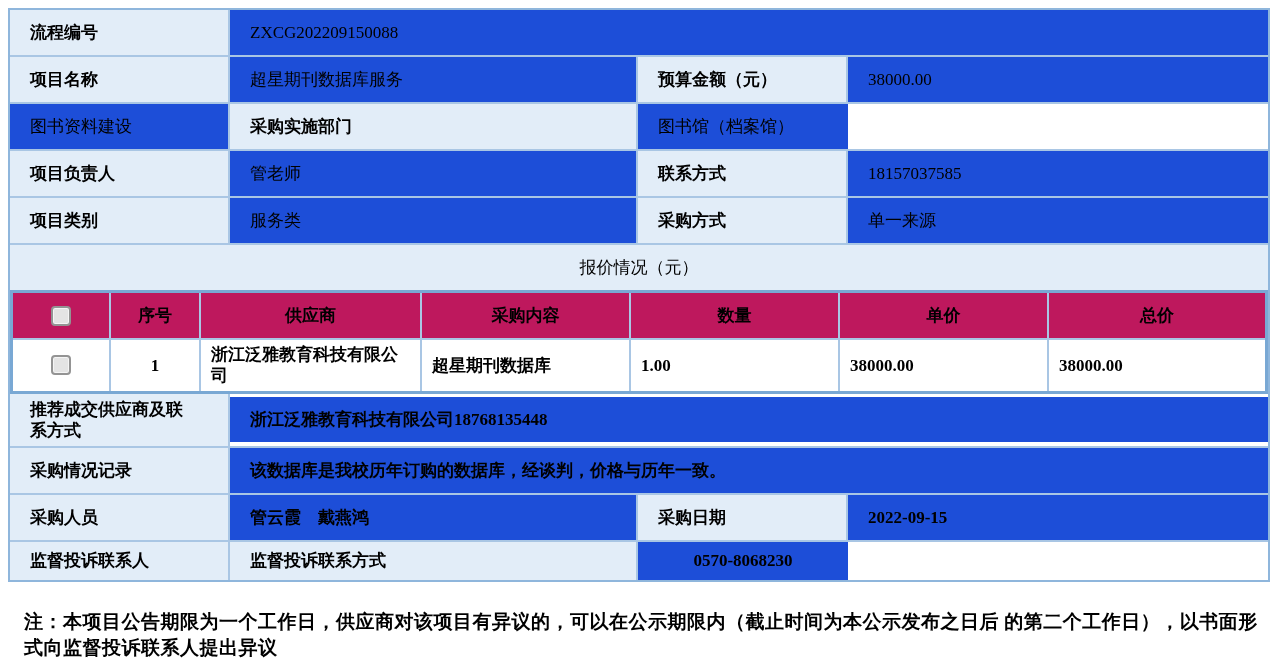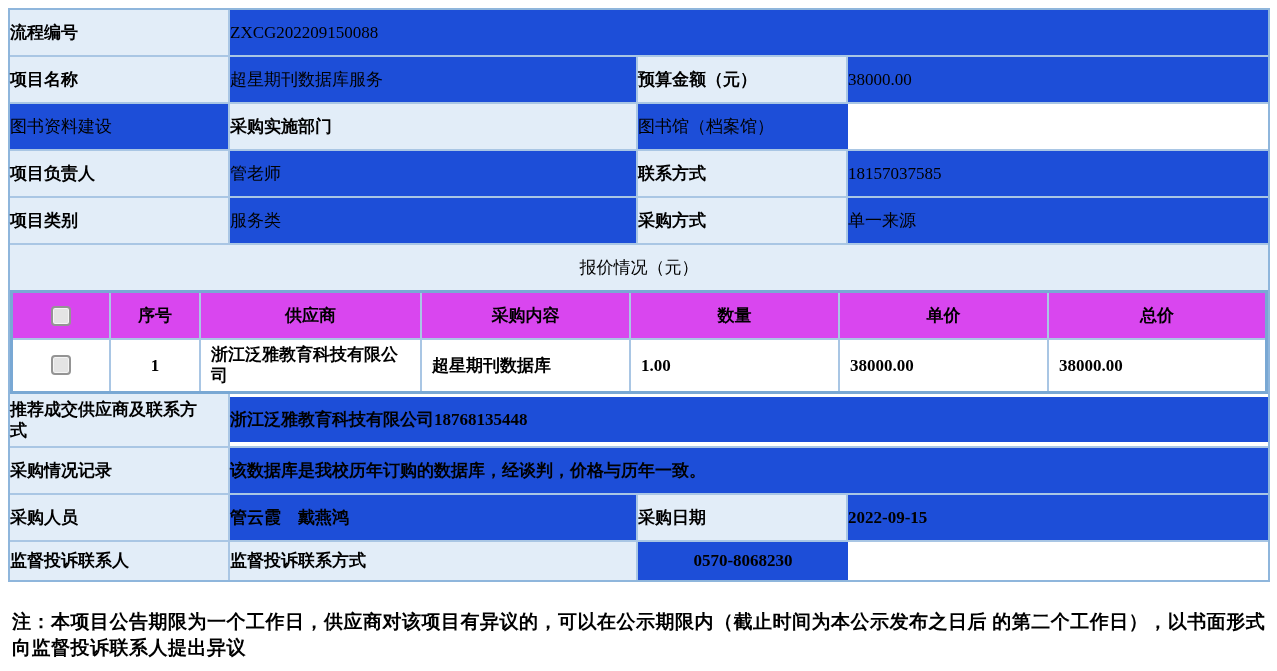--- a/index.html
+++ b/index.html
@@ -8,52 +8,52 @@
 
   .doc { width:1277px; min-height:671px; padding:8px 7px 0 8px; }
 
   .form-table { width:1262px; border:2px solid #8fb6dc; background:#fff; }
 
   .row { display:grid; border-bottom:2px solid #a9c6e4; align-items:center; }
   .row:last-child { border-bottom:none; }
   .r-single { grid-template-columns:220px 1fr; }
   .r-double { grid-template-columns:220px 408px 210px 1fr; }
 
-  .cell { min-height:45px; display:flex; align-items:center; padding:5px 10px 5px 0;
+  .cell { min-height:45px; display:flex; align-items:center; padding:5px 10px 5px 20px;
           border-right:2px solid #a9c6e4; font-size:17px; line-height:1.25; }
   .cell:last-child { border-right:none; }
   .label { background:#e2edf8; font-weight:bold; padding-right:30px; }
   .value { background:#1d4ed8; font-weight:normal; }
   .value.bold { font-weight:bold; }
   .value.center { justify-content:center; text-align:center; padding-left:10px; }
 
   .section-title { min-height:45px; display:flex; align-items:center; justify-content:center;
                    background:#e2edf8; font-weight:normal; font-size:17px;
                    border-bottom:none; }
 
   .quote-table { border:3px solid #79a8d4; }
   .q-row { display:grid; grid-template-columns:98px 90px 221px 209px 209px 209px 1fr;
            border-bottom:2px solid #a9c6e4; }
   .q-row:last-child { border-bottom:none; }
   .q-cell { min-height:45px; display:flex; align-items:center; padding:4px 10px;
             border-right:2px solid #a9c6e4; font-size:17px; line-height:1.25; }
   .q-cell:last-child { border-right:none; }
-  .q-head { background:#d946ef; font-weight:bold; justify-content:center; text-align:center; }
+  .q-head { background:#be185d; font-weight:bold; justify-content:center; text-align:center; }
   .q-data { background:#fff; font-weight:bold; }
   .q-data.center { justify-content:center; }
   .q-row.data-row .q-cell { min-height:48px; }
 
   .checkbox { width:20px; height:20px; border:2px solid #949494; border-radius:4px;
               background:#e4e4e4; display:inline-block; cursor:pointer;
               box-shadow:inset 0 0 0 1px #f5f5f5; }
   .cb-wrap { justify-content:center; }
 
   .last-row .cell { min-height:38px;font-family:Liberation Serif, serif; }
 
-  .note { margin:27px 4px 0 4px; font-size:19px; font-weight:bold; line-height:1.35;
+  .note { margin:27px 4px 0 16px; font-size:19px; font-weight:bold; line-height:1.35;
           letter-spacing:0.5px; }
 </style>
 </head>
 <body>
 
 <div class="doc">
   <div class="form-table">
 
     <div class="row r-single">
       <div class="cell label">流程编号</div>

